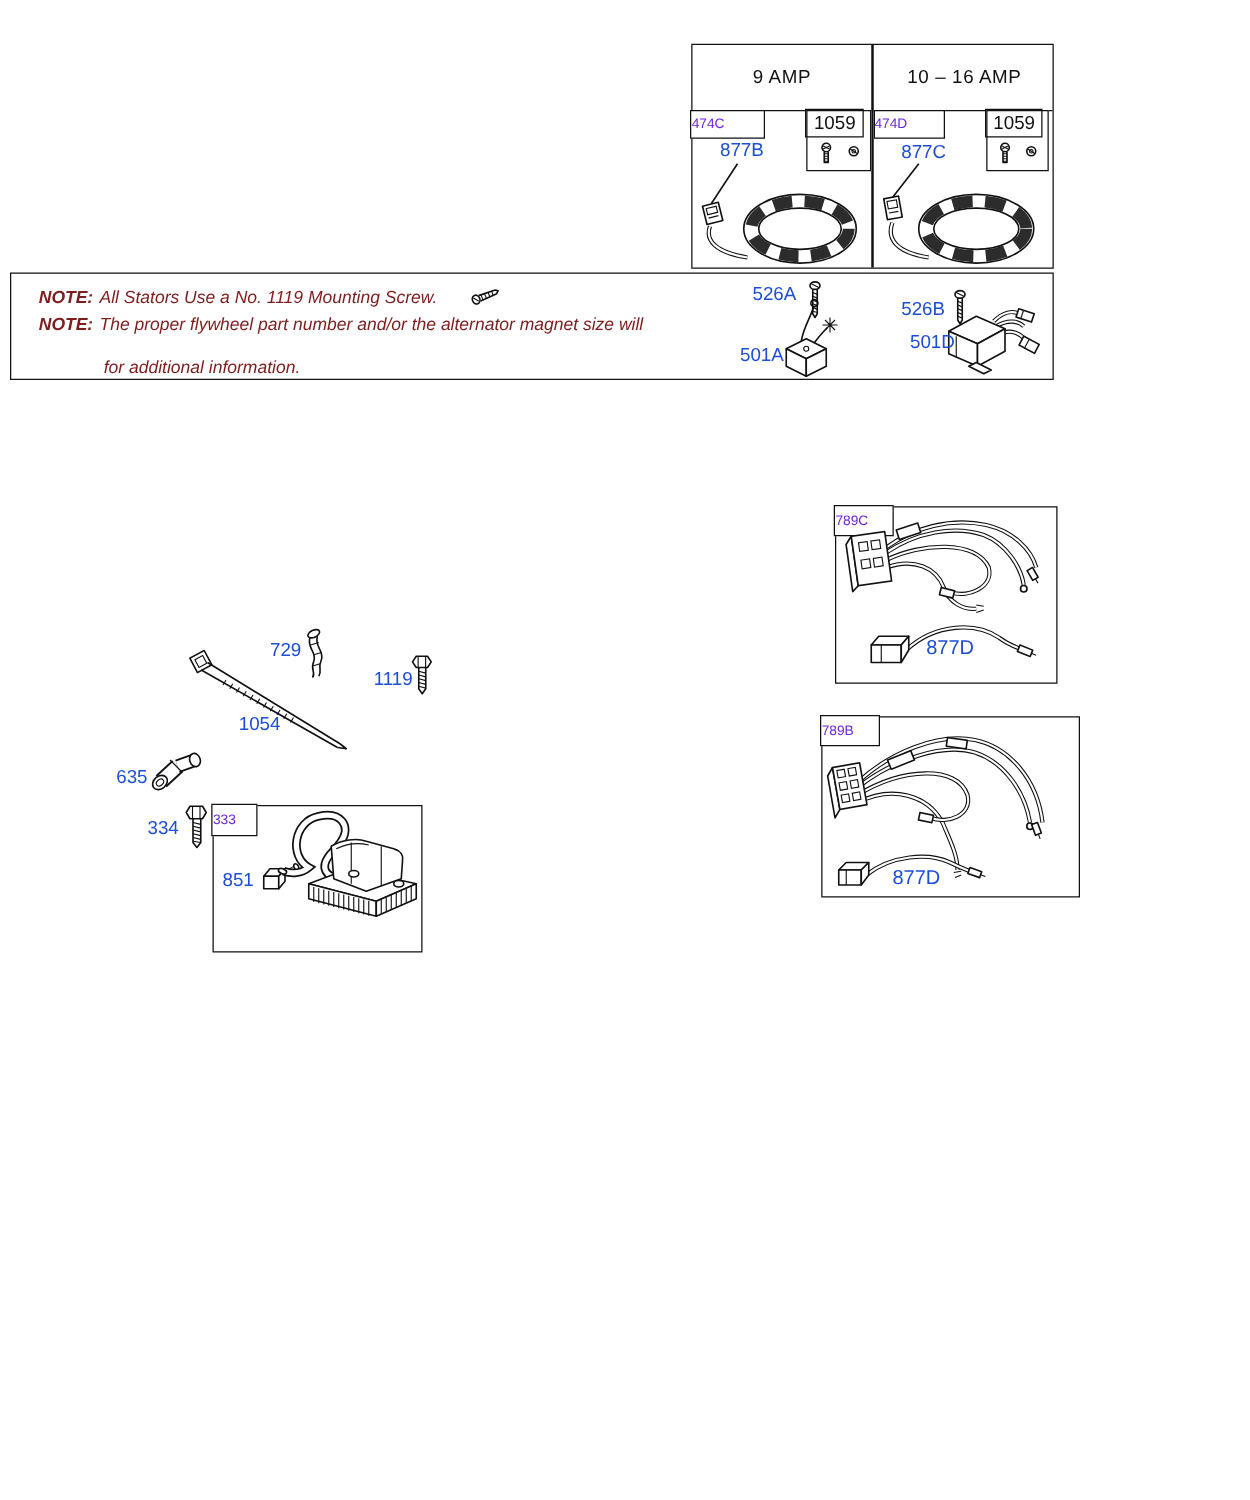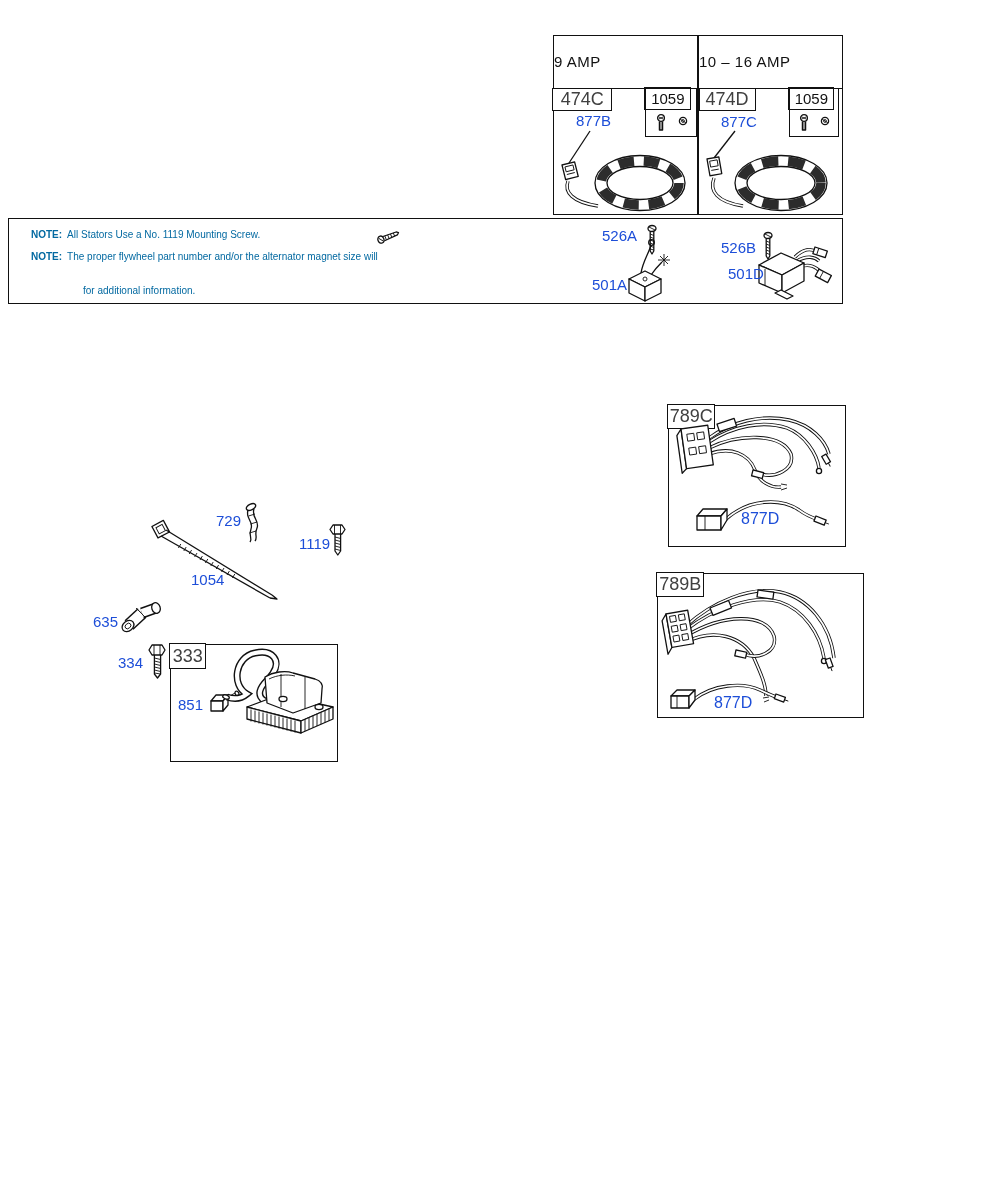--- a/index.html
+++ b/index.html
@@ -2,23 +2,23 @@
 <html><head>
 <meta charset="utf-8">
 <style>
   *{margin:0;padding:0;box-sizing:border-box}
   html,body{background:#fff}
   body{width:1000px;height:1200px;font-family:"Liberation Sans",sans-serif;color:#111}
   .stage{position:relative;width:1000px;height:1200px;background:#fff;overflow:hidden}
   .abs{position:absolute}
   .lbl{position:absolute;font-size:15px;line-height:1.1;white-space:nowrap;color:#1d4ed8}
   .bx{position:absolute;border:1.7px solid #111;background:#fff}
-  .boxlbl{position:absolute;border:1.7px solid #111;background:#fff;display:flex;align-items:center;justify-content:center;font-size:18px;color:#404040}
-  .hdr{position:absolute;display:flex;align-items:center;justify-content:flex-start;font-size:15px;letter-spacing:.5px}
-  .note-line{position:absolute;font-size:10px;white-space:nowrap;color:#0369a1}
+  .boxlbl{position:absolute;border:1.7px solid #111;background:#fff;display:flex;align-items:center;font-size:11px;color:#6d28d9}
+  .hdr{position:absolute;display:flex;align-items:center;justify-content:center;font-size:15px;letter-spacing:.5px}
+  .note-line{position:absolute;font-style:italic;font-size:14px;white-space:nowrap;color:#7f1d1d}
   .note-prefix{font-weight:bold;margin-right:5px}
   svg{position:absolute;overflow:visible}
   .ln{stroke:#111;fill:none;stroke-width:1.3;stroke-linejoin:round}
   .thin{stroke:#111;fill:none;stroke-width:.9}
   .fillw{fill:#fff;stroke:#111;stroke-width:1.3;stroke-linejoin:round}
   .tube-b{stroke:#111;fill:none;stroke-width:3.4;stroke-linecap:butt}
   .tube-w{stroke:#fff;fill:none;stroke-width:1.7;stroke-linecap:butt}
   .fat-b{stroke:#111;fill:none;stroke-width:7;stroke-linecap:butt}
   .fat-w{stroke:#fff;fill:none;stroke-width:4.2;stroke-linecap:butt}
 </style>

